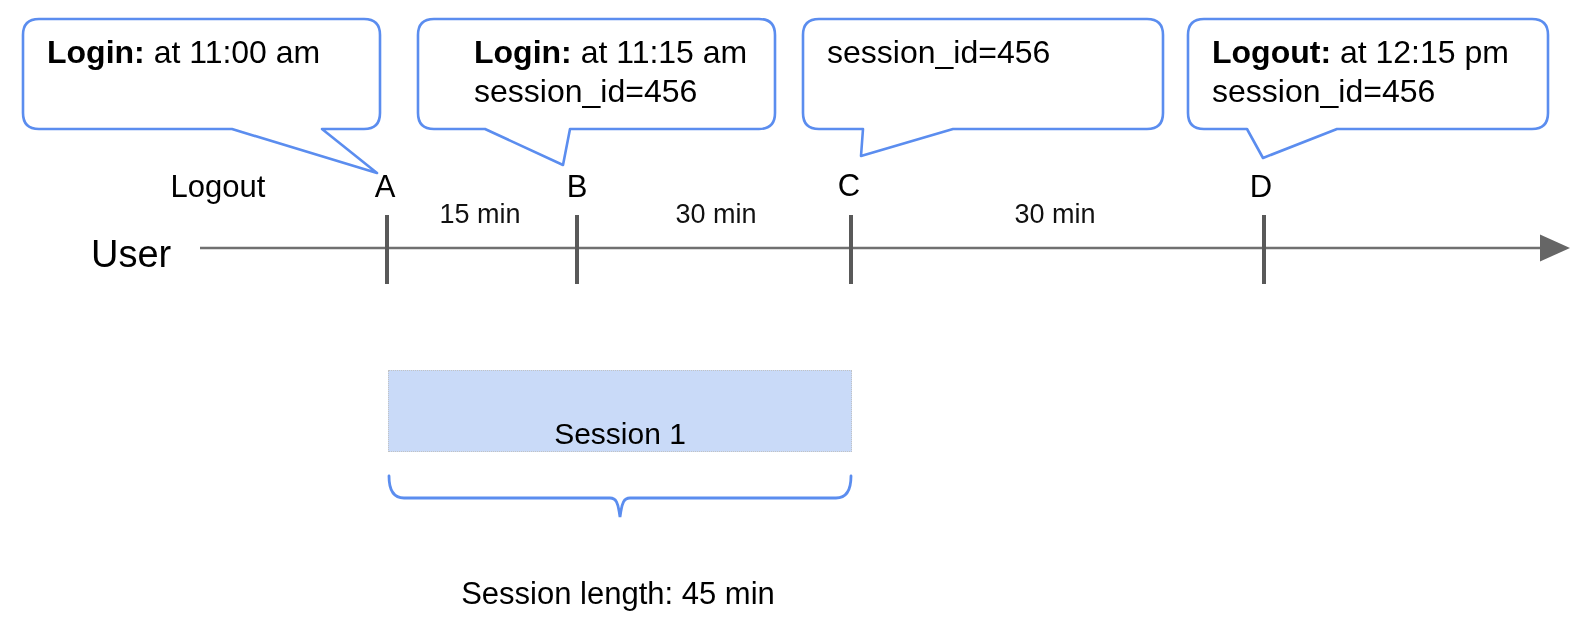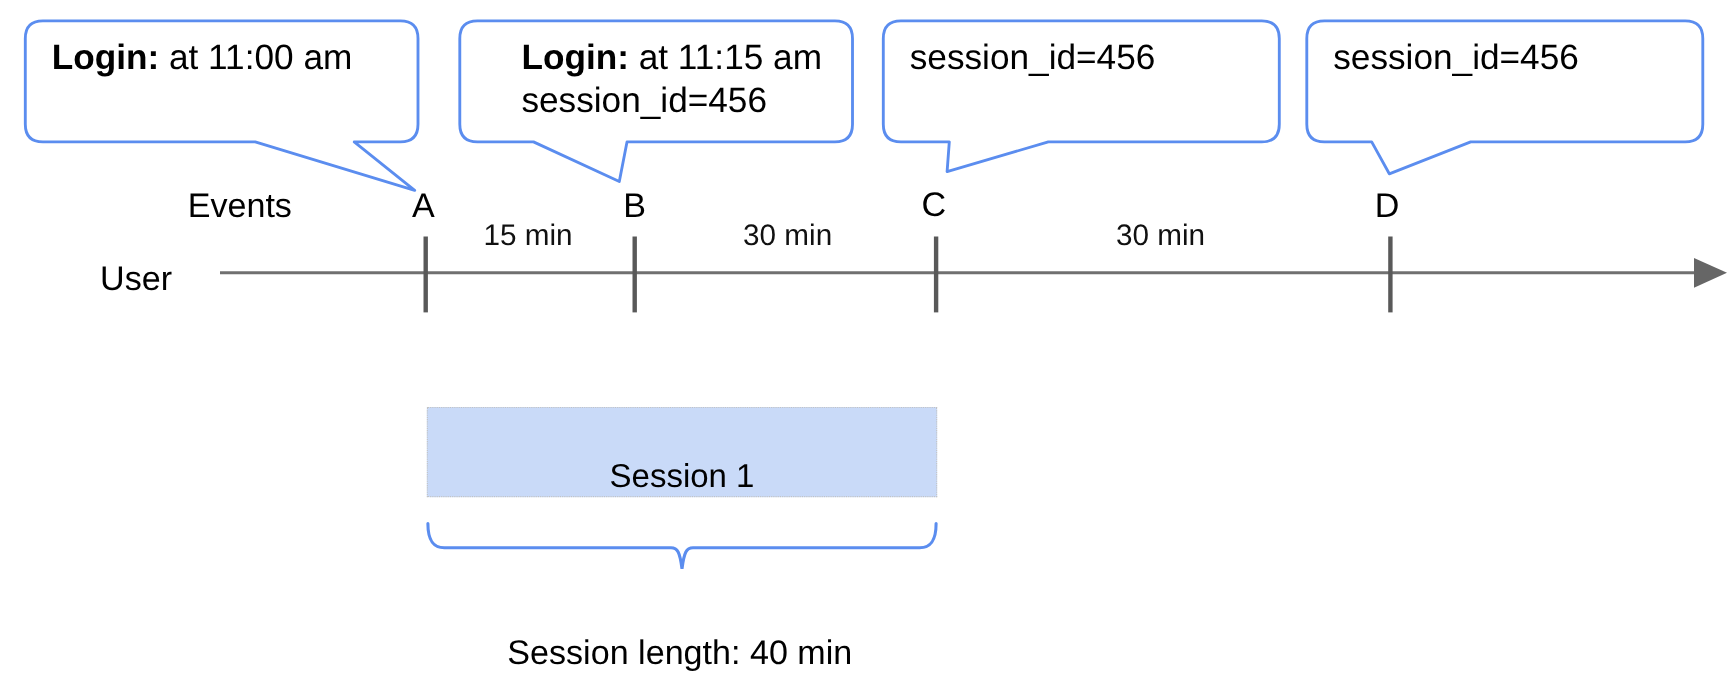--- a/index.html
+++ b/index.html
@@ -5,21 +5,21 @@
   html,body{margin:0;padding:0;background:#ffffff;}
   body{font-family:"Liberation Sans","DejaVu Sans",sans-serif;color:#000;}
   .canvas{position:relative;width:1574px;height:630px;background:#fff;overflow:hidden;}
   .svg-layer{position:absolute;left:0;top:0;width:1574px;height:630px;}
   .bubble-text{position:absolute;top:33px;width:340px;font-size:32px;line-height:39px;color:#000;white-space:nowrap;}
   .bubble-text b{font-weight:bold;}
   .label{position:absolute;white-space:nowrap;color:#000;}
   .tick-label{font-size:31px;line-height:32px;transform:translateX(-50%);}
   .interval-label{font-size:27px;line-height:29px;transform:translateX(-50%);color:#111;}
   .events-label{font-size:31px;line-height:32px;transform:translateX(-50%);}
-  .user-label{font-size:31px;line-height:40px;}
+  .user-label{font-size:38px;line-height:40px;}
   .session-box{position:absolute;left:388px;top:370px;width:464px;height:82px;
     background:#c9daf8;border:1px dotted rgba(190,178,155,.55);box-sizing:border-box;
     display:flex;align-items:flex-end;justify-content:center;font-size:30px;}
   .session-length{font-size:31px;line-height:34px;transform:translateX(-50%);}
 </style>
 </head>
 <body>
 
 <div class="canvas">
 
@@ -45,34 +45,35 @@
     <div><b>Login:</b><span> at 11:00 am</span></div>
   </div>
   <div class="bubble-text" style="left:442px;margin-left:32px;">
     <div><b>Login:</b><span> at 11:15 am</span></div>
     <div>session_id=456</div>
   </div>
   <div class="bubble-text" style="left:827px;">
     <div>session_id=456</div>
   </div>
   <div class="bubble-text" style="left:1212px;">
+    <div><b>Logout:</b><span> at 12:15 pm</span></div>
     <div>session_id=456</div>
   </div>
 
-  <div class="label events-label" style="left:218px;top:171px;">Events</div>
+  <div class="label events-label" style="left:218px;top:171px;">Logout</div>
   <div class="label tick-label" style="left:385px;top:171px;">A</div>
   <div class="label tick-label" style="left:577px;top:171px;">B</div>
   <div class="label tick-label" style="left:849px;top:170px;">C</div>
   <div class="label tick-label" style="left:1261px;top:171px;">D</div>
 
   <div class="label interval-label" style="left:480px;top:200px;">15 min</div>
   <div class="label interval-label" style="left:716px;top:200px;">30 min</div>
   <div class="label interval-label" style="left:1055px;top:200px;">30 min</div>
 
   <div class="label user-label" style="left:91px;top:234px;">User</div>
 
   <div class="session-box">
     <span>Session 1</span>
   </div>
 
-  <div class="label session-length" style="left:618px;top:577px;">Session length: 40 min</div>
+  <div class="label session-length" style="left:618px;top:577px;">Session length: 45 min</div>
 
 </div>
 
 </body></html>

